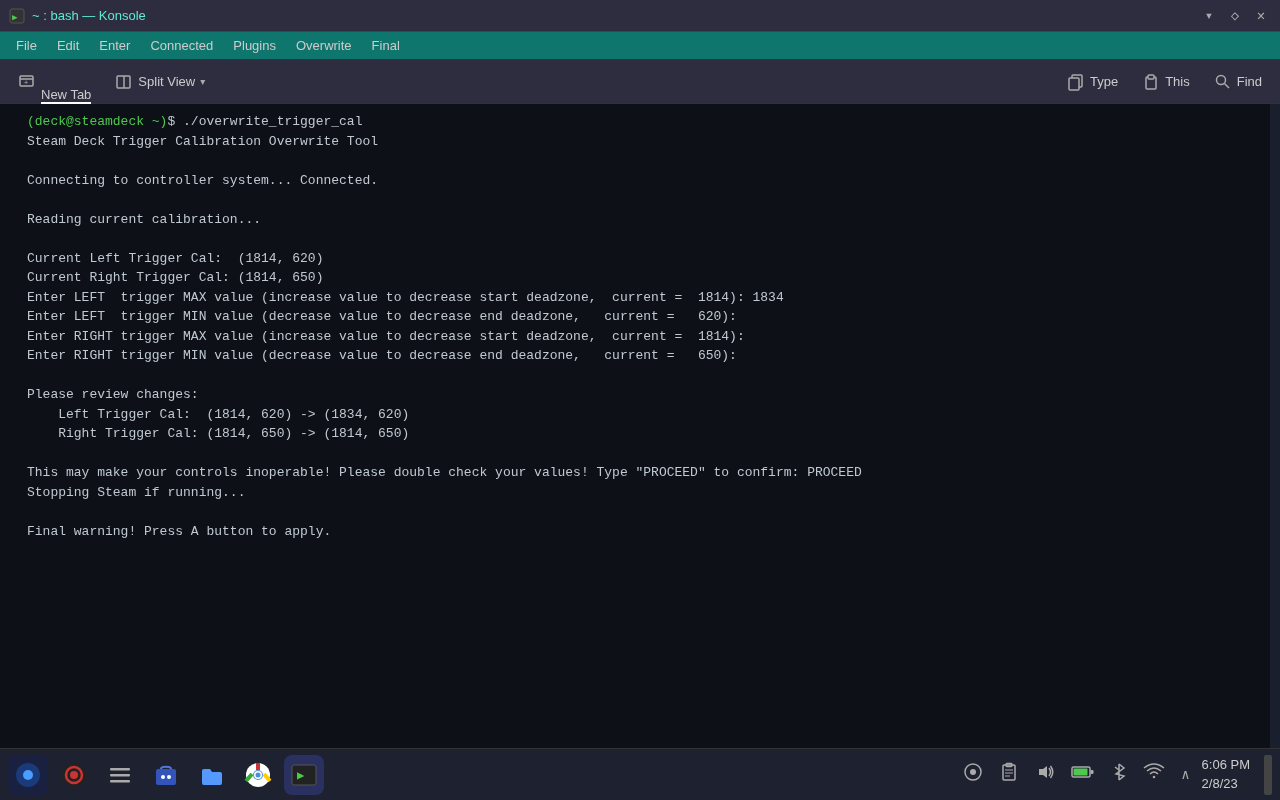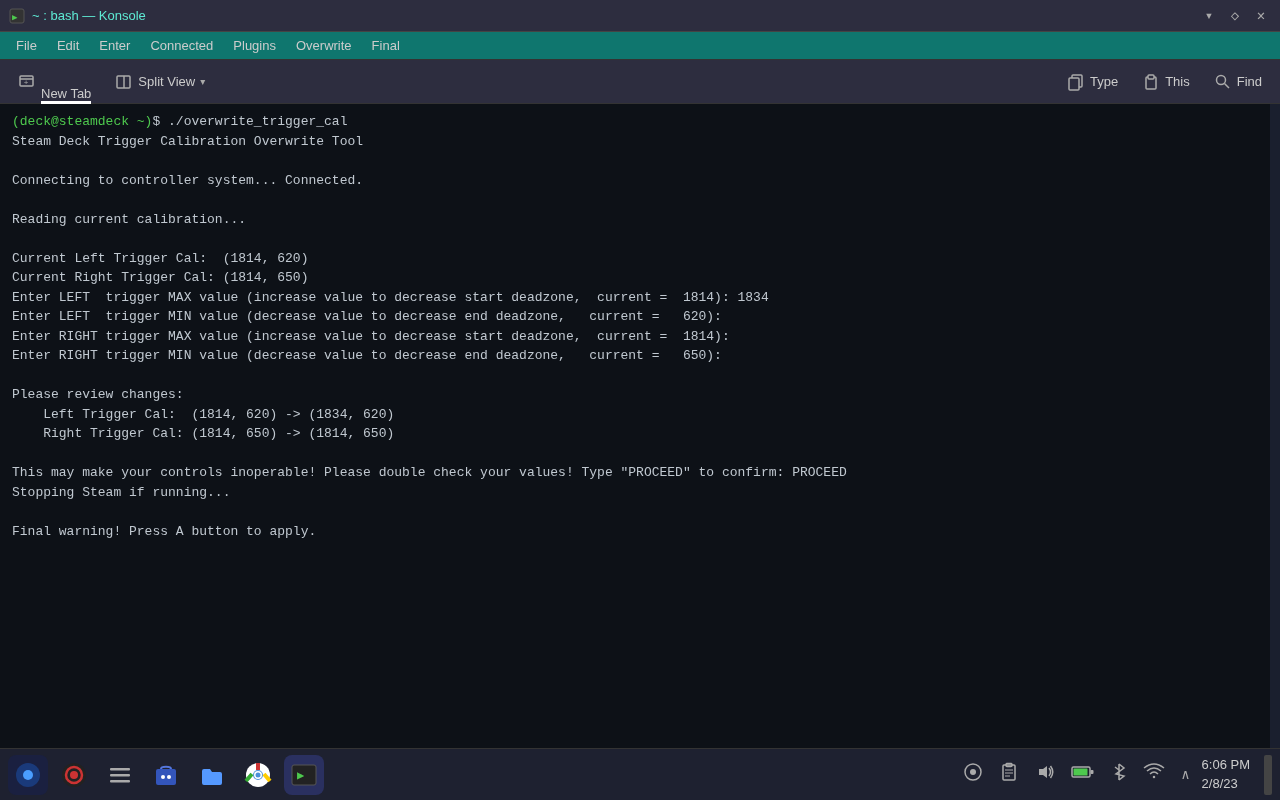--- a/index.html
+++ b/index.html
@@ -118,21 +118,21 @@
     
     .terminal-area {
       flex: 1;
       background: #0d1117;
       overflow: hidden;
       display: flex;
       position: relative;
     }
     .terminal-content {
       flex: 1;
-      padding: 8px 12px;
+      padding: 8px 27px;
       overflow-y: auto;
       color: #c0c8d0;
       font-size: 13px;
       line-height: 1.5;
       font-family: 'Courier New', Courier, monospace;
       white-space: pre;
     }
     .terminal-content .prompt-user {
       color: #4ec94e;
     }
@@ -232,21 +232,21 @@
 
 <div class="toolbar">
   <button class="toolbar-btn">
     <span class="toolbar-btn-icon">
       <svg width="18" height="18" viewBox="0 0 18 18">
         <rect x="2" y="3" width="13" height="10" rx="1" fill="none" stroke="#aaa" stroke-width="1.5"></rect>
         <line x1="2" y1="6" x2="15" y2="6" stroke="#aaa" stroke-width="1.5"></line>
         <text x="8" y="12" fill="#aaa" font-size="8" text-anchor="middle">+</text>
       </svg>
     </span>
-    <span style="border-bottom:4px solid #ffffff;margin-top:28px;">New Tab</span>
+    <span style="border-bottom:2px solid #ffffff;margin-top:28px;">New Tab</span>
   </button>
   <button class="toolbar-btn">
     <span class="toolbar-btn-icon">
       <svg width="18" height="18" viewBox="0 0 18 18">
         <rect x="2" y="3" width="13" height="12" rx="1" fill="none" stroke="#aaa" stroke-width="1.5"></rect>
         <line x1="9" y1="3" x2="9" y2="15" stroke="#aaa" stroke-width="1.5"></line>
       </svg>
     </span>
     <span>Split View</span>
     <span style="color:#aaa;font-size:10px;">▾</span>

